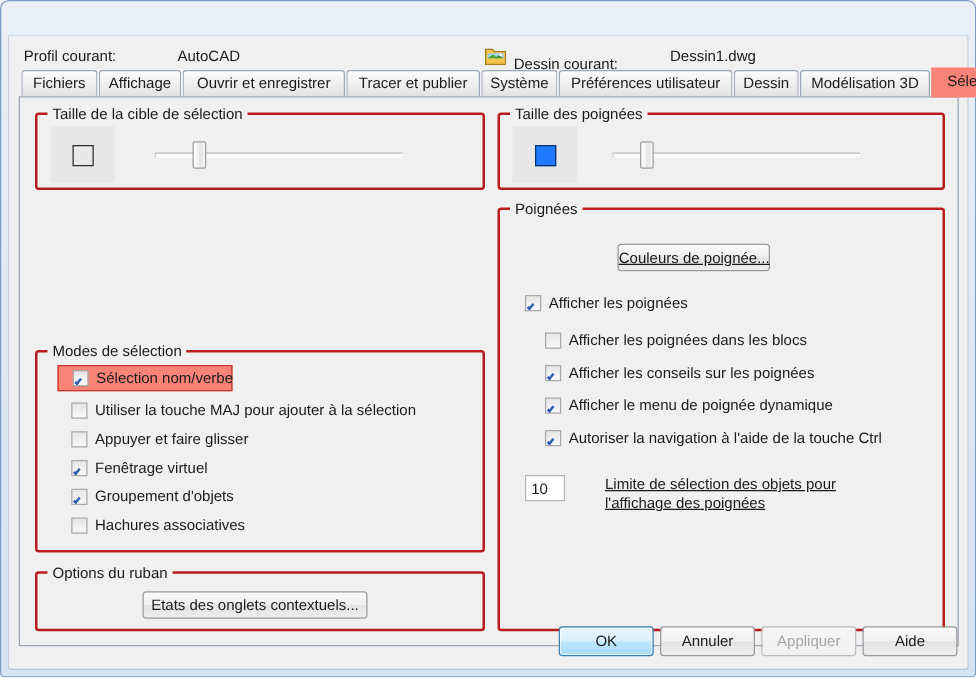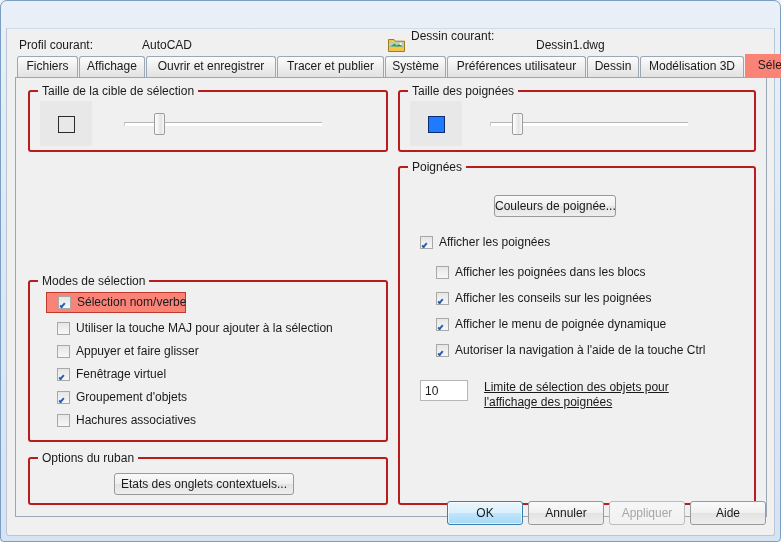--- a/index.html
+++ b/index.html
@@ -309,21 +309,21 @@
     <div class="hdr-label" style="left:12px; top:9px;">Profil courant:</div>
     <div class="hdr-value" style="left:135px; top:9px;">AutoCAD</div>
 
     <svg class="dwg-icon" style="left:381px; top:8px;" viewBox="0 0 17 16">
       <path d="M0.5 2.5 L6 2.5 L7.4 4.2 L16.5 4.2 L16.5 14.5 L0.5 14.5 Z" fill="#f5c44a" stroke="#a07a1e" stroke-width="1"></path>
       <path d="M2 5.5 L15 5.5 L15 9.6 L2 9.6 Z" fill="#9fd3f0"></path>
       <path d="M2 9.6 L6.6 6.4 L9.6 9.6 Z" fill="#4a9f3c"></path>
       <path d="M7.6 9.6 L11 7.2 L15 9.6 Z" fill="#3b8d33"></path>
       <circle cx="12.6" cy="6.9" r="1.1" fill="#ffffff"></circle>
     </svg>
-    <div class="hdr-label" style="left:404px; top:0;">Dessin courant:</div>
+    <div class="hdr-label" style="left:404px; top:15px;">Dessin courant:</div>
     <div class="hdr-value" style="left:529px; top:9px;">Dessin1.dwg</div>
 
     <div class="tabstrip">
       <div class="tab" style="left:2px;   width:61px;">Fichiers</div>
       <div class="tab" style="left:64px;  width:66px;">Affichage</div>
       <div class="tab" style="left:131px; width:130px;">Ouvrir et enregistrer</div>
       <div class="tab" style="left:262px; width:107px;">Tracer et publier</div>
       <div class="tab" style="left:370px; width:61px;">Système</div>
       <div class="tab" style="left:432px; width:139px;">Préférences utilisateur</div>
       <div class="tab" style="left:572px; width:52px;">Dessin</div>
@@ -388,21 +388,21 @@
         <div class="swatch" style="left:10px; top:9px; width:52px; height:45px;">
           <div class="swatch-box-blue" style="left:18px; top:15px; width:15px; height:15px;"></div>
         </div>
         <div class="slider-track" style="left:90px; top:30px; width:198px;"></div>
         <div class="slider-thumb" style="left:112px; top:21px;"></div>
       </div>
 
       <div class="grp" style="left:382px; top:88px; width:358px; height:339px;">
         <div class="grp-title">Poignées</div>
 
-        <div class="btn" style="left:94px; top:27px; width:122px; height:22px; line-height:20px;">Couleurs de poignée...</div>
+        <div class="btn" style="left:94px; top:27px; width:122px; height:22px; line-height:20px;text-decoration:underline;">Couleurs de poignée...</div>
 
         <div class="cb-row" style="left:20px; top:67px;">
           <span class="cb checked"></span>
           <span class="cb-label">Afficher les poignées</span>
         </div>
         <div class="cb-row" style="left:36px; top:97px;">
           <span class="cb"></span>
           <span class="cb-label">Afficher les poignées dans les blocs</span>
         </div>
         <div class="cb-row" style="left:36px; top:123px;">
@@ -411,21 +411,21 @@
         </div>
         <div class="cb-row" style="left:36px; top:149px;">
           <span class="cb checked"></span>
           <span class="cb-label">Afficher le menu de poignée dynamique</span>
         </div>
         <div class="cb-row" style="left:36px; top:175px;">
           <span class="cb checked"></span>
           <span class="cb-label">Autoriser la navigation à l'aide de la touche Ctrl</span>
         </div>
 
-        <input class="txtbox" style="left: 20px; top: 212px; width: 48px; height: 21px;" value="10">
+        <input class="txtbox" style="left: 20px; top: 212px; width: 32px; height: 21px;" value="10">
         <div class="static" style="left:84px; top:212px;">Limite de sélection des objets pour</div>
         <div class="static" style="left:84px; top:227px;">l'affichage des poignées</div>
       </div>
 
     </div>
 
     <div class="botbar">
       <div class="btn default" style="left:440px; top:10px; width:76px; height:24px; line-height:22px;">OK</div>
       <div class="btn" style="left:521px; top:10px; width:76px; height:24px; line-height:22px;">Annuler</div>
       <div class="btn disabled" style="left:602px; top:10px; width:76px; height:24px; line-height:22px;">Appliquer</div>

